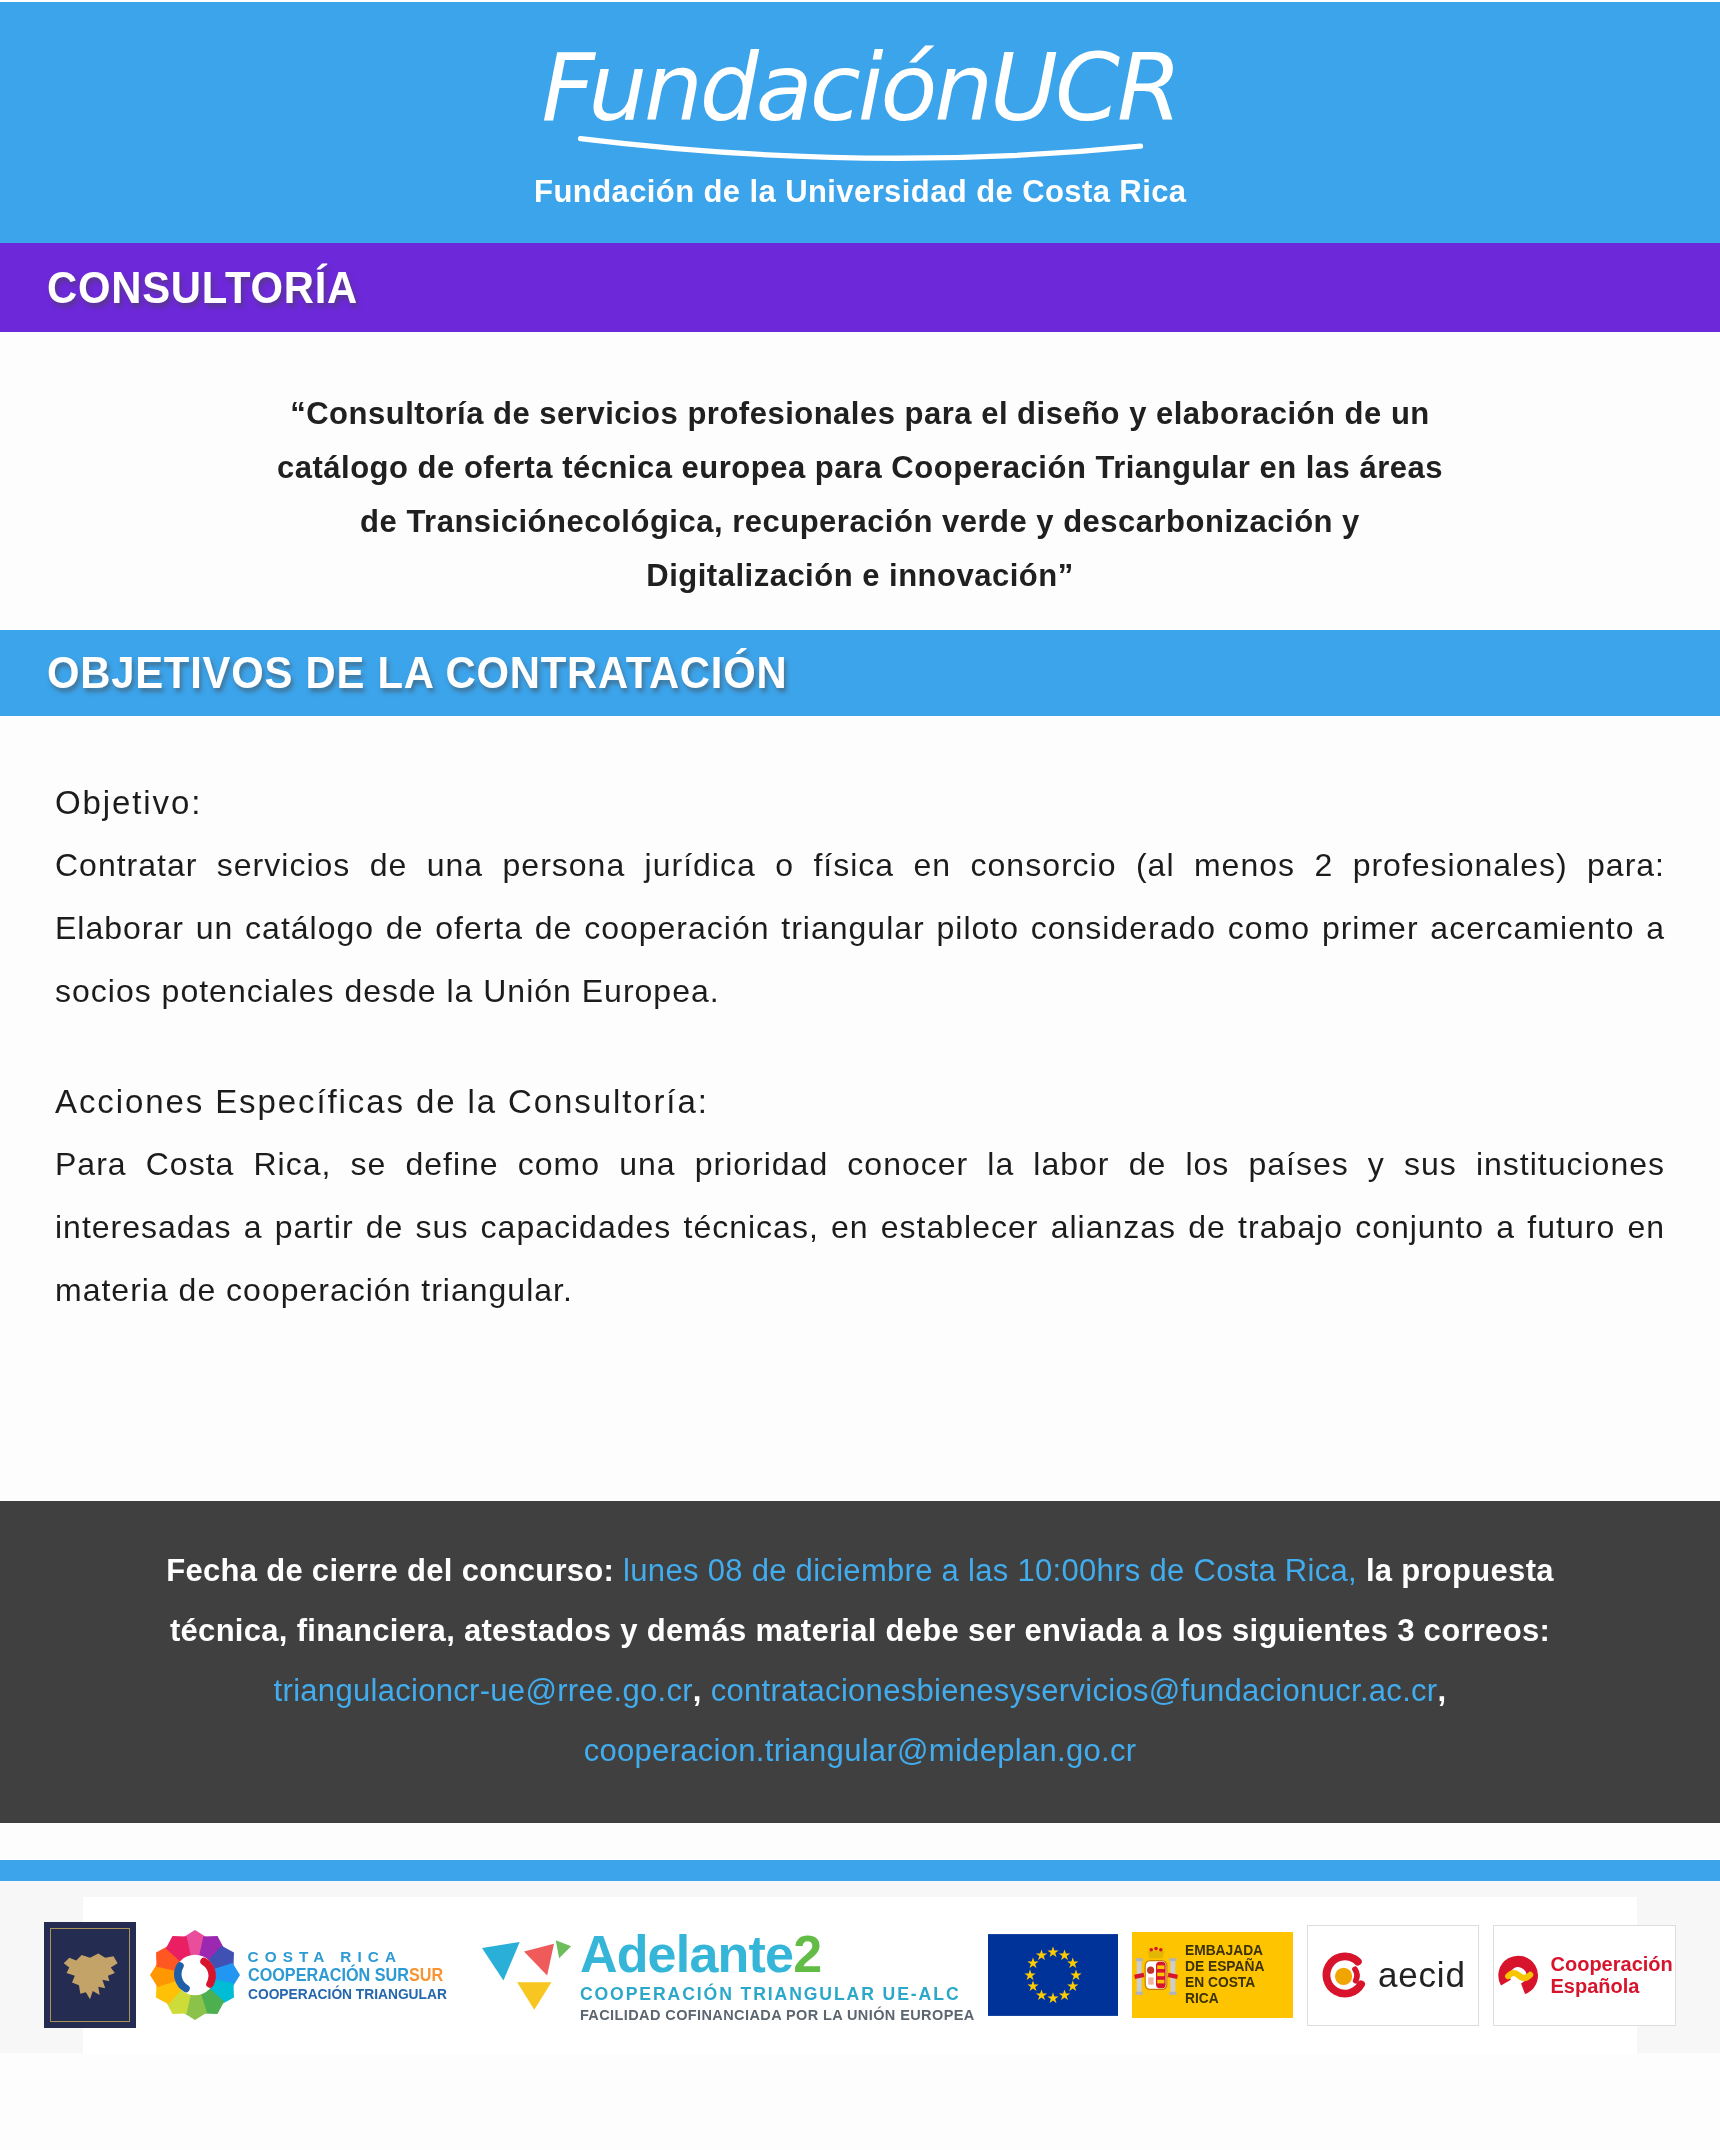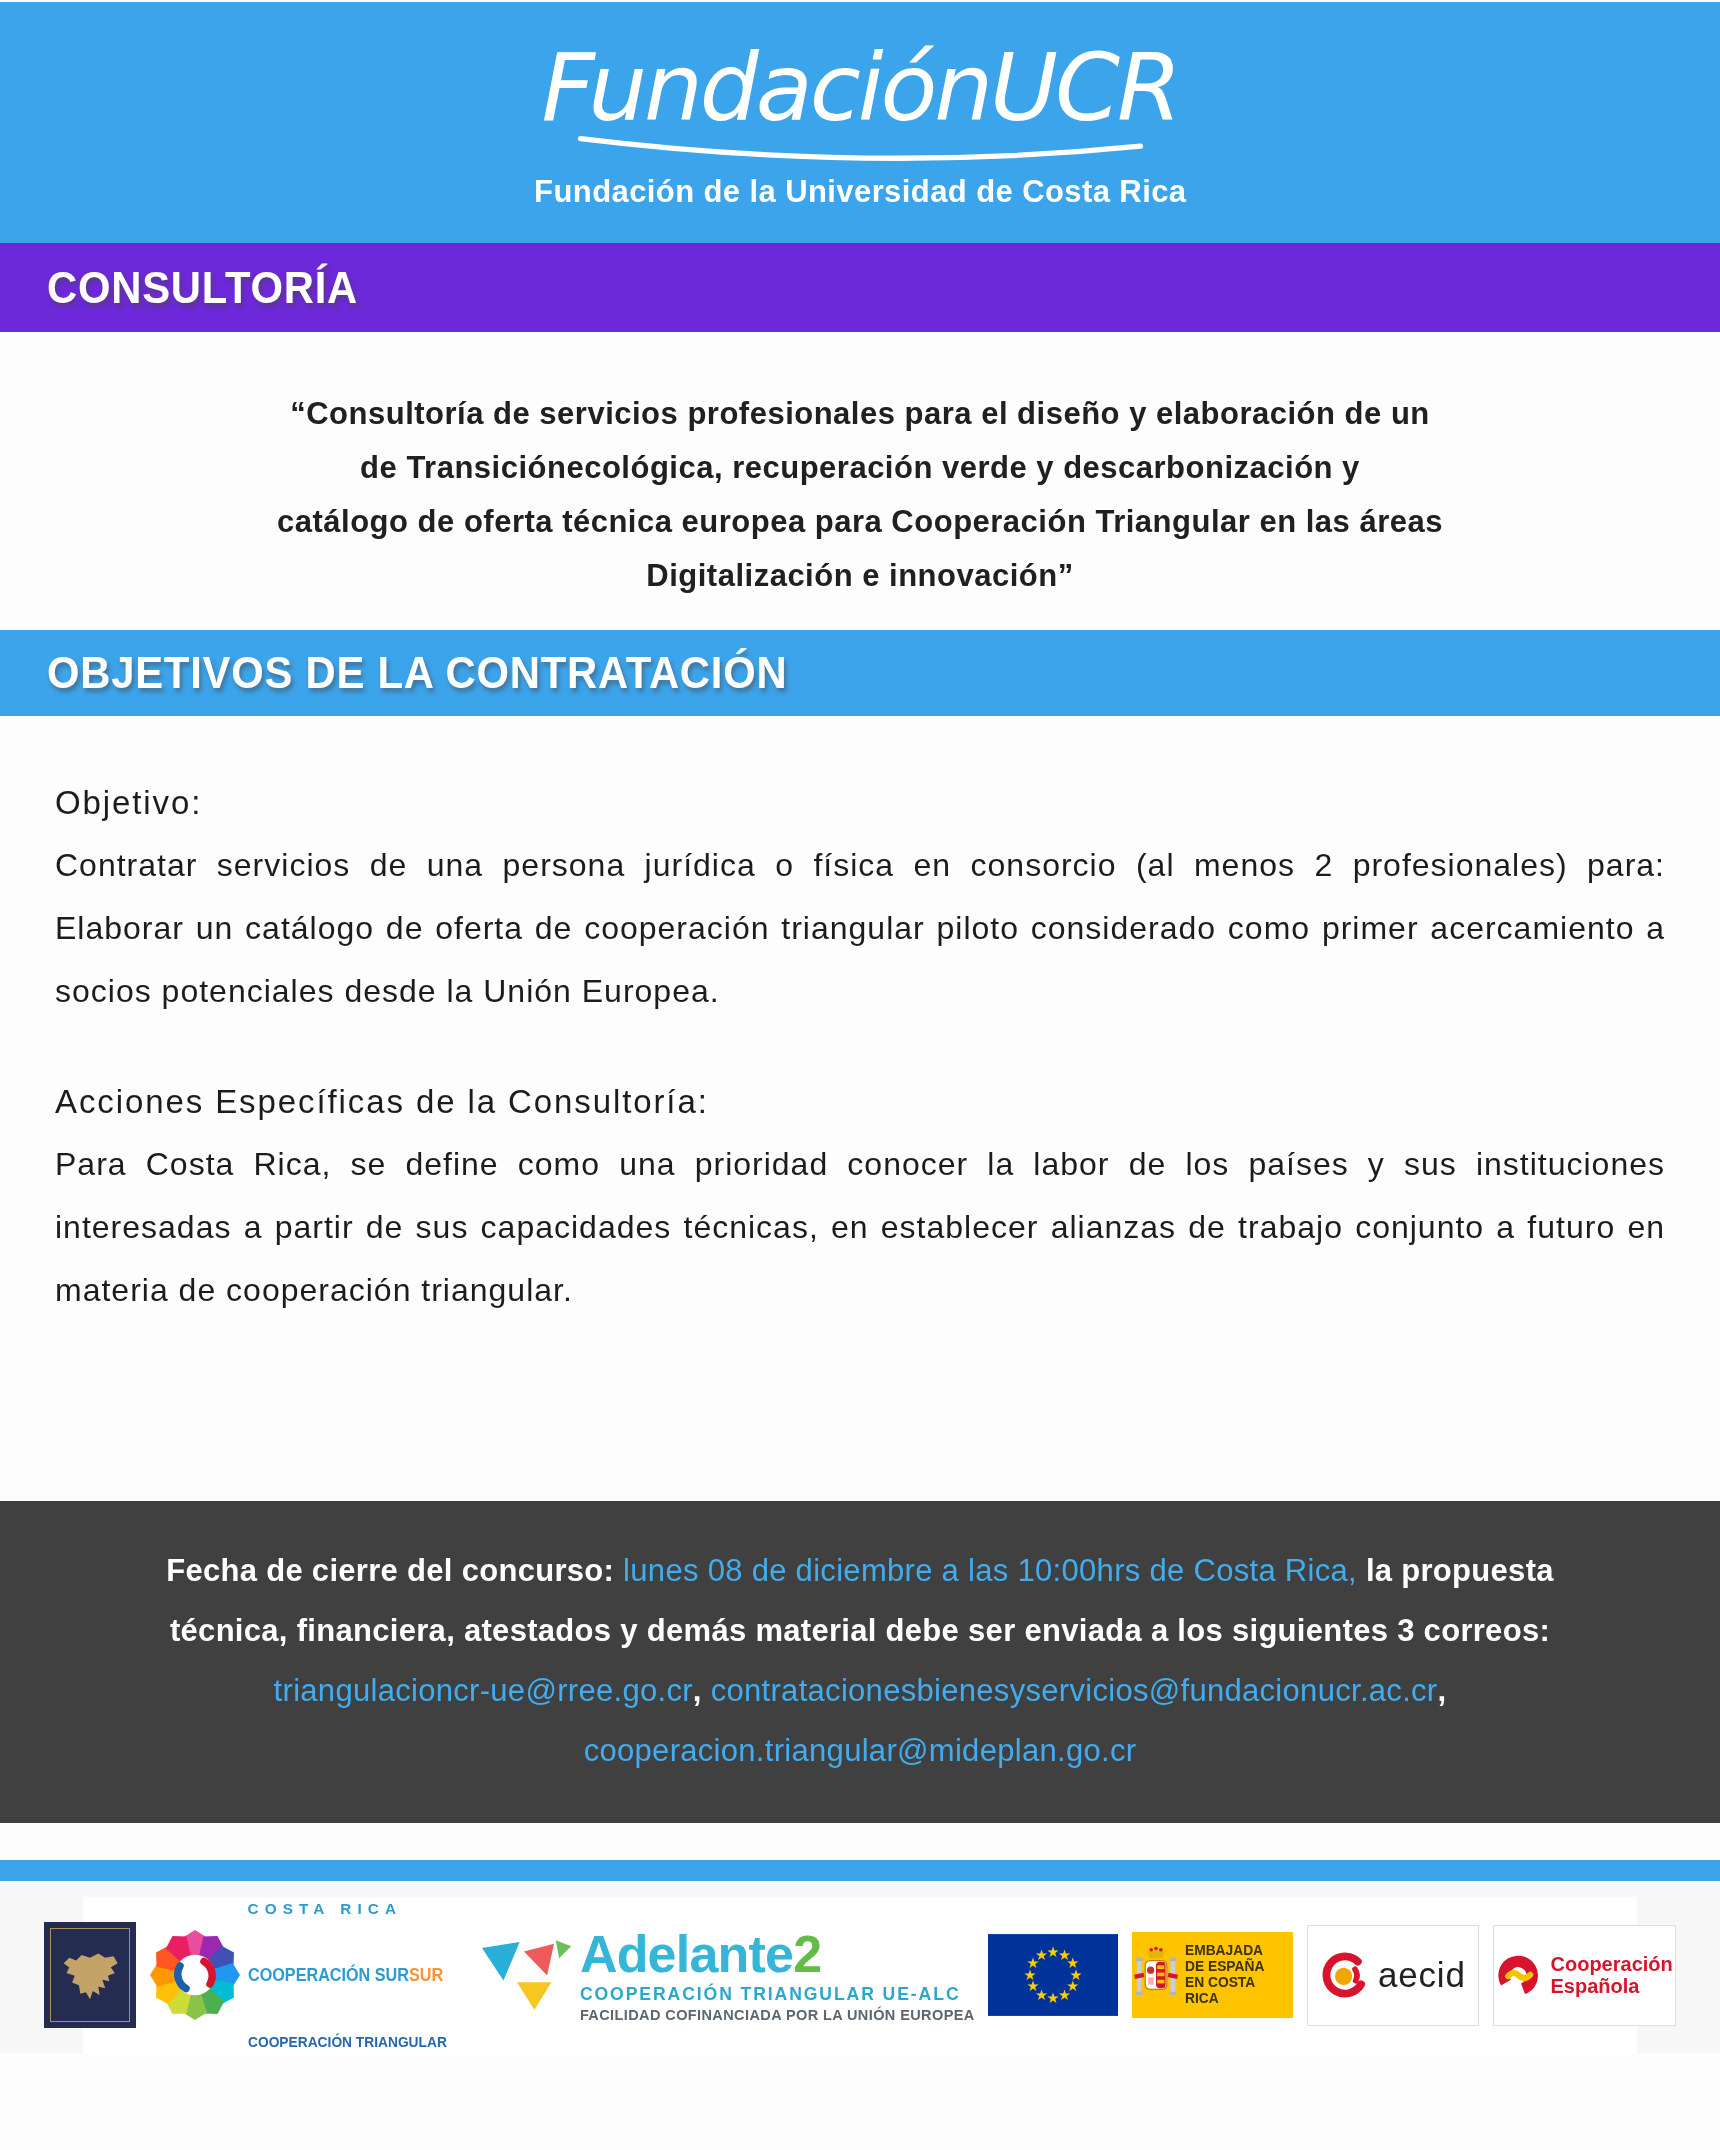--- a/index.html
+++ b/index.html
@@ -66,21 +66,21 @@
   .logo-strip{
     width:1554px;height:157px;background:#ffffff;margin:0 auto;display:flex;
     align-items:center;justify-content:center;gap:13.8px;
   }
   .plaque{
     width:92px;height:106px;background:#242C52;position:relative;flex:none;
     display:flex;align-items:center;justify-content:center;
   }
   .plaque .inner-border{position:absolute;inset:6.1px;border:1.5px solid #A9915A;}
   .logo-item{display:flex;align-items:center;gap:7.6px;flex:none;}
-  .sursur-text{display:flex;flex-direction:column;line-height:1.15;gap:48px;}
+  .sursur-text{display:flex;flex-direction:column;line-height:1.15;}
   .sursur-l1{font-size:15.3px;font-weight:700;letter-spacing:6.1px;color:#2D9AD3;}
   .sursur-l2{font-size:17.6px;font-weight:700;color:#2D9AD3;transform:scaleX(.92);transform-origin:left;}
   .sursur-l2 .sur-orange{color:#F79433;}
   .sursur-l3{font-size:15.3px;font-weight:700;color:#2467AE;transform:scaleX(.9);transform-origin:left;}
   .adelante-text{display:flex;flex-direction:column;line-height:1;}
   .adelante-word{font-size:52px;font-weight:700;color:#35B6D9;letter-spacing:-0.8px;}
   .adelante-word .two{color:#63BC46;}
   .adelante-sub1{font-size:17.6px;font-weight:700;color:#2BA7C9;letter-spacing:1.9px;margin-top:6.1px;}
   .adelante-sub2{font-size:14.5px;font-weight:700;color:#5C6670;letter-spacing:0.4px;margin-top:3.8px;}
   .eu-flag{flex:none;display:block;}
@@ -112,22 +112,22 @@
     </svg>
     <div class="tagline">Fundación de la Universidad de Costa Rica</div>
   </div>
 
   <div class="bar orange">
     <span class="bar-title">CONSULTORÍA</span>
   </div>
 
   <div class="quote">
     <div class="quote-line">“Consultoría de servicios profesionales para el diseño y elaboración de un</div>
+    <div class="quote-line">catálogo de oferta técnica europea para Cooperación Triangular en las áreas</div>
     <div class="quote-line">de Transiciónecológica, recuperación verde y descarbonización y</div>
-    <div class="quote-line">catálogo de oferta técnica europea para Cooperación Triangular en las áreas</div>
     <div class="quote-line">Digitalización e innovación”</div>
   </div>
 
   <div class="bar blue">
     <span class="bar-title">OBJETIVOS DE LA CONTRATACIÓN</span>
   </div>
 
   <div class="content">
     <h3 class="sub-heading">Objetivo:</h3>
     <p>Contratar servicios de una persona jurídica o física en consorcio (al menos 2 profesionales) para: Elaborar un catálogo de oferta de cooperación triangular piloto considerado como primer acercamiento a socios potenciales desde la Unión Europea.</p>

